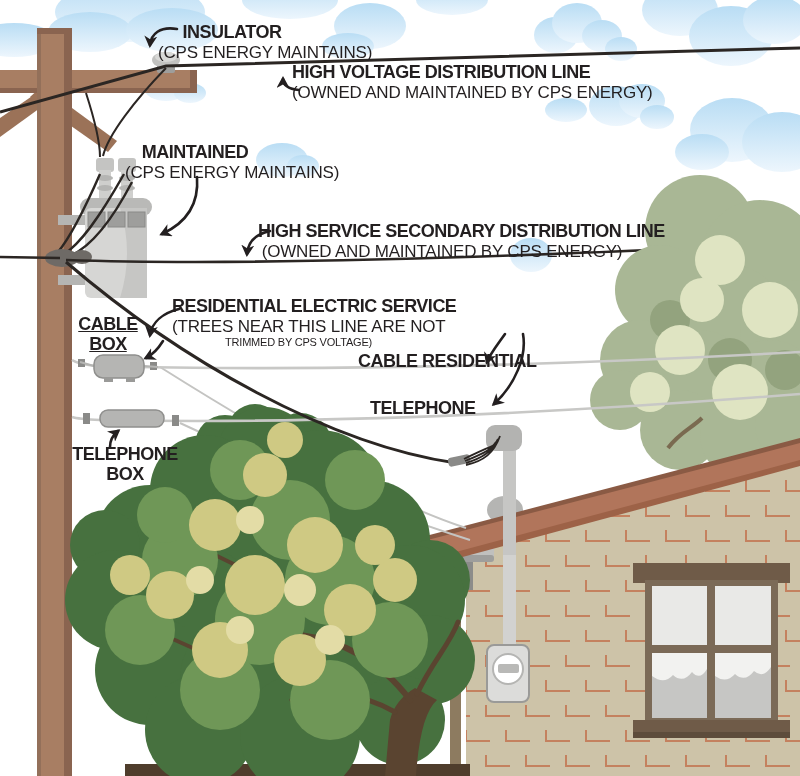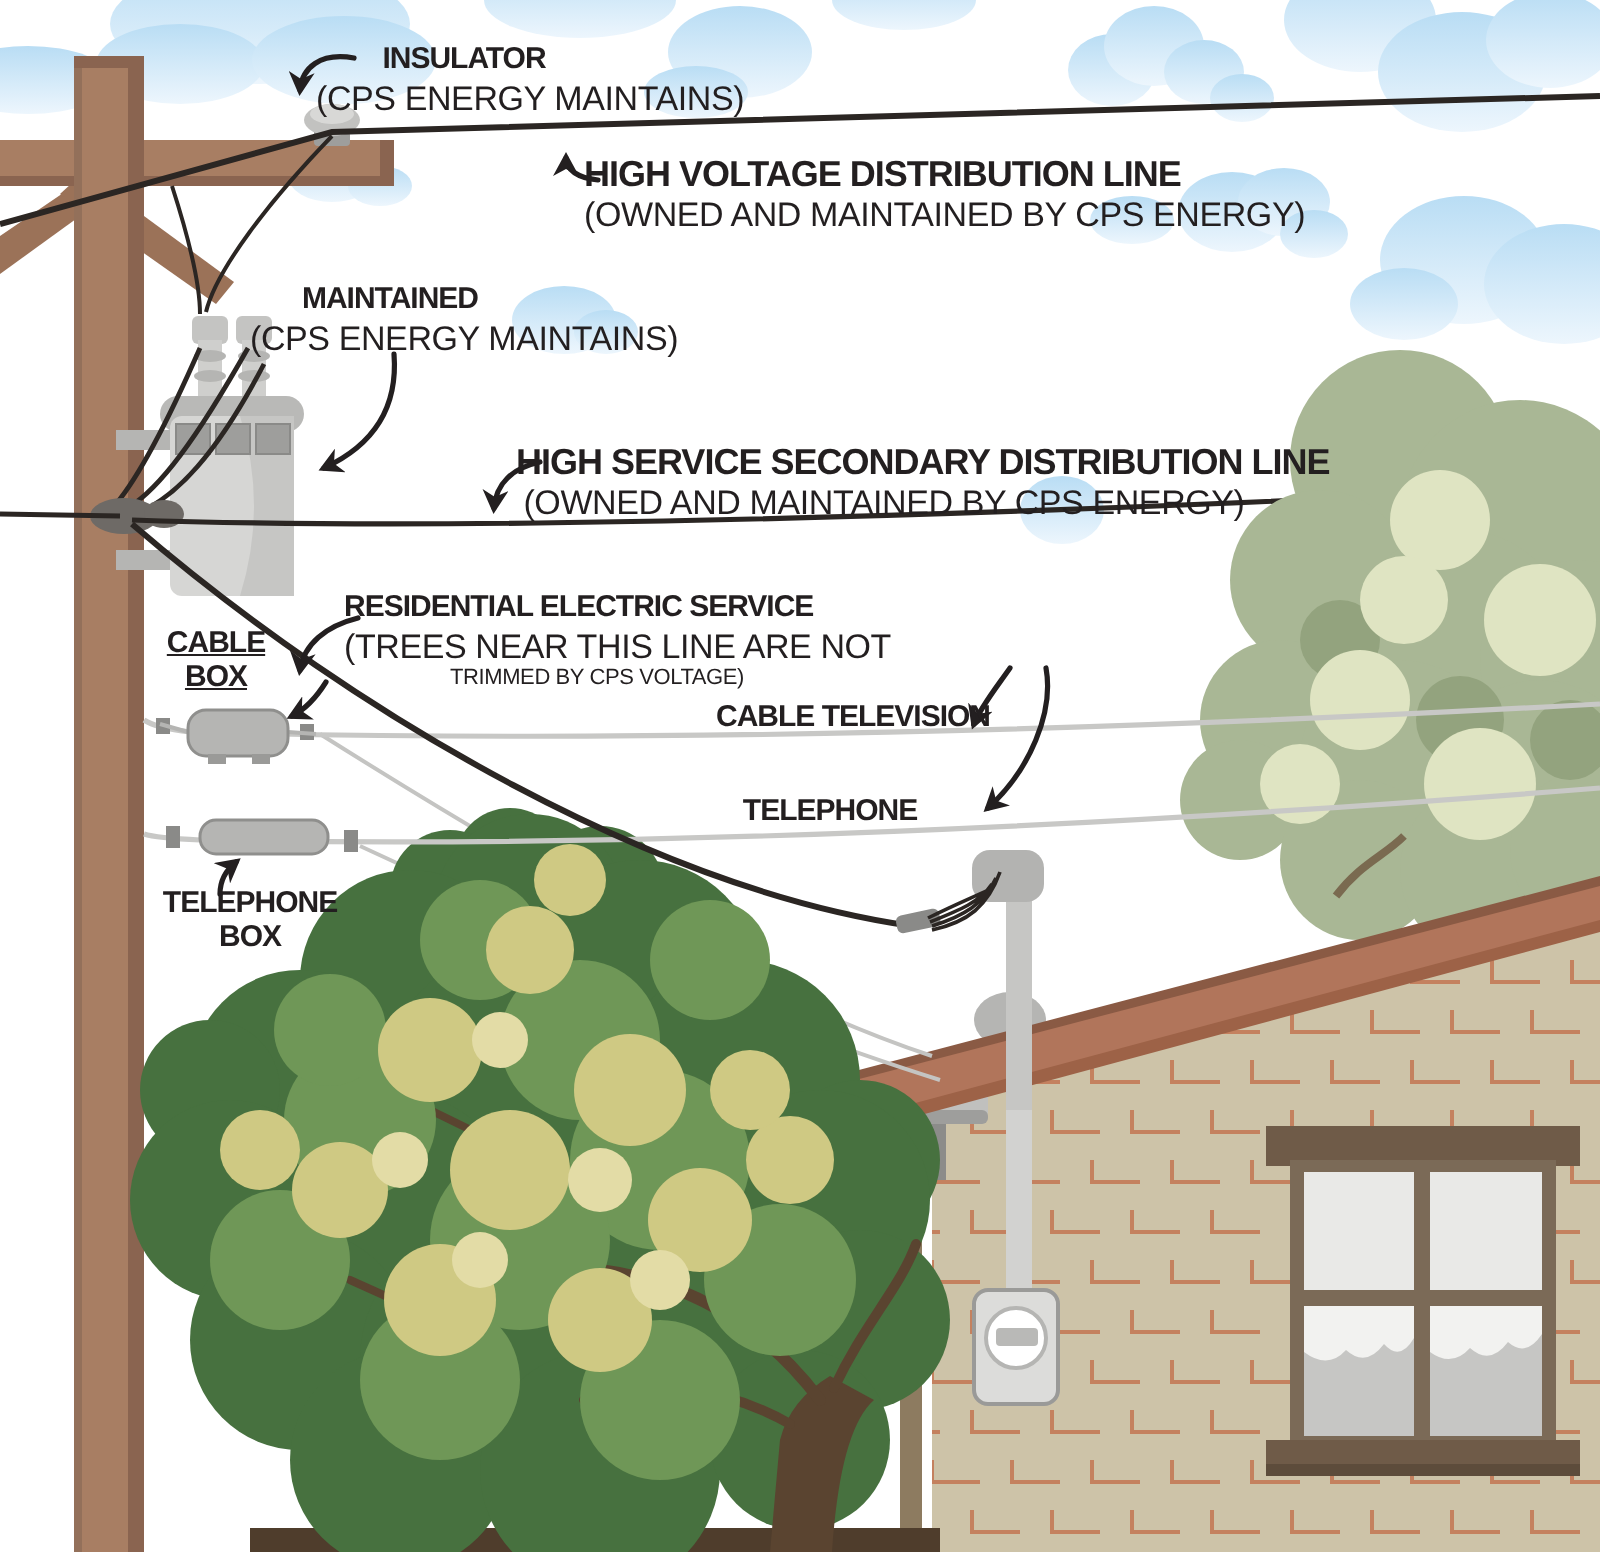--- a/index.html
+++ b/index.html
@@ -1,21 +1,21 @@
 <!DOCTYPE html>
 <html><head>
 <meta charset="utf-8">
 <style>
   html,body{margin:0;padding:0;background:#fff;}
   #stage{position:relative;width:800px;height:776px;overflow:hidden;background:#ffffff;
          font-family:"Liberation Sans",sans-serif;}
   #scene{position:absolute;left:0;top:0;}
   .lbl{position:absolute;color:#231f20;text-align:center;line-height:1.12;}
   .lbl .t-big{font-size:18px;font-weight:bold;letter-spacing:-0.5px;white-space:nowrap;display:block;}
-  .lbl .t-med{font-size:15px;font-weight:bold;letter-spacing:-0.5px;white-space:nowrap;display:block;}
+  .lbl .t-med{font-size:18px;font-weight:bold;letter-spacing:-0.5px;white-space:nowrap;display:block;}
   .lbl .t-sub{font-size:17px;font-weight:normal;letter-spacing:-0.2px;white-space:nowrap;display:block;margin-top:1px;}
   .lbl .t-sub2{font-size:11px;font-weight:normal;letter-spacing:-0.2px;white-space:nowrap;display:block;}
 </style>
 </head>
 <body>
 
 <div id="stage">
 
 <svg id="scene" width="800" height="776" viewBox="0 0 800 776">
   <defs>
@@ -310,21 +310,21 @@
     <path d="M163,341 C158,349 152,355 146,358" marker-end="url(#ah)"></path>
     <path d="M110,447 C110,440 113,435 118,431" marker-end="url(#ah)"></path>
   </g>
 </svg>
 
 <div class="lbl" style="left:158px;top:22px;width:148px;">
   <span class="t-med">INSULATOR</span>
   <span class="t-sub">(CPS ENERGY MAINTAINS)</span>
 </div>
 
-<div class="lbl" style="left:292px;top:77px;width:268px;">
+<div class="lbl" style="left:292px;top:62px;width:268px;">
   <span class="t-big">HIGH VOLTAGE DISTRIBUTION LINE</span>
   <span class="t-sub">(OWNED AND MAINTAINED BY CPS ENERGY)</span>
 </div>
 
 <div class="lbl" style="left:125px;top:142px;width:140px;">
   <span class="t-med">MAINTAINED</span>
   <span class="t-sub">(CPS ENERGY MAINTAINS)</span>
 </div>
 
 <div class="lbl" style="left:258px;top:221px;width:368px;">
@@ -343,20 +343,20 @@
   <span class="t-med">CABLE</span>
   <span class="t-med">BOX</span>
 </div>
 
 <div class="lbl" style="left:60px;top:444px;width:130px;">
   <span class="t-med">TELEPHONE</span>
   <span class="t-med">BOX</span>
 </div>
 
 <div class="lbl" style="left:358px;top:351px;width:122px;">
-  <span class="t-med">CABLE TELEVISION</span>
+  <span class="t-med">CABLE RESIDENTIAL</span>
 </div>
 
 <div class="lbl" style="left:370px;top:398px;width:90px;">
   <span class="t-med">TELEPHONE</span>
 </div>
 
 </div>
 
 </body></html>

